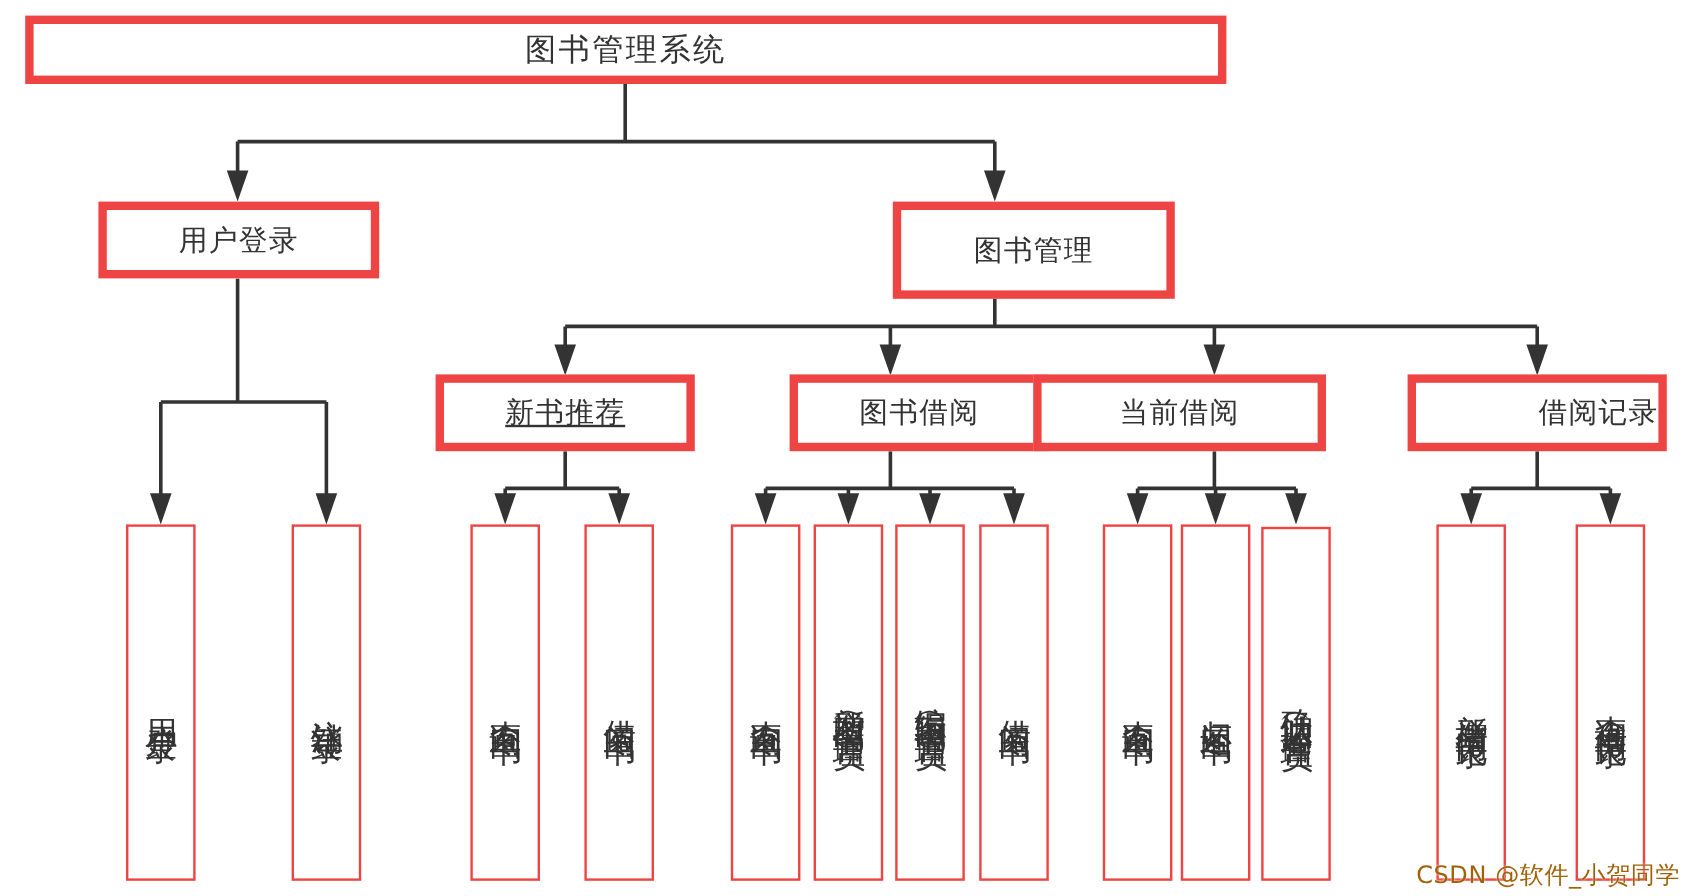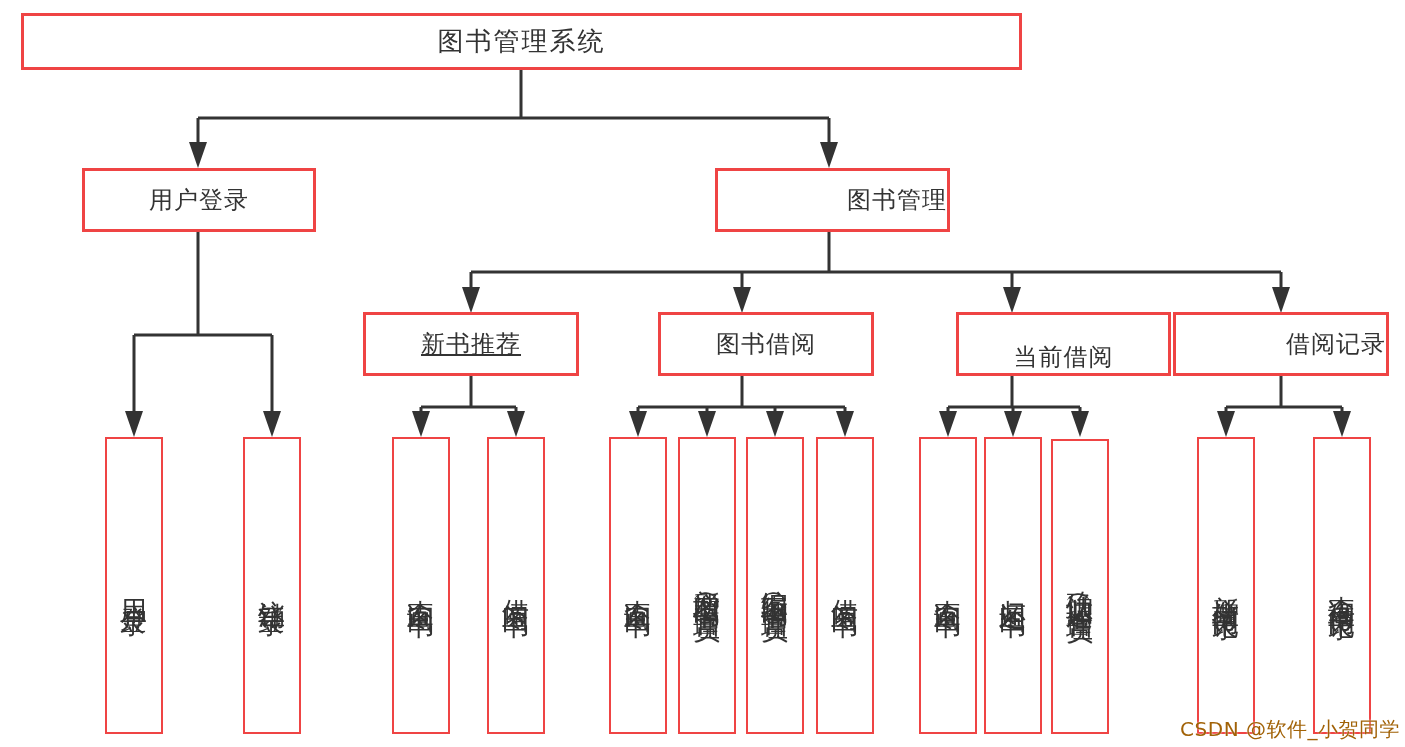--- a/index.html
+++ b/index.html
@@ -19,21 +19,21 @@
     position: absolute;
     left: 0;
     top: 0;
     width: 1405px;
     height: 747px;
   }
   .node {
     position: absolute;
     box-sizing: border-box;
     background: #ffffff;
-    border: 3px solid #ef4444;
+    border: 7px solid #ef4444;
     color: #333333;
     display: flex;
     align-items: center;
     justify-content: center;
     text-align: center;
   }
   .node-root  { font-size: 26px; letter-spacing: 2px; }
   .node-level { font-size: 24px; letter-spacing: 1px; }
   .node-leaf  { border-width: 2.5px; }
   .node-leaf span {
@@ -126,31 +126,31 @@
     </g>
   </svg>
 
   <div class="node node-root" style="left:21px; top:13px; width:1001px; height:57px;">
     <span>图书管理系统</span>
   </div>
 
   <div class="node node-level" style="left:82px; top:168px; width:234px; height:64px;">
     <span>用户登录</span>
   </div>
-  <div class="node node-level" style="left:715px; top:168px; width:235px; height:64px;justify-content:flex-end;">
+  <div class="node node-level" style="left:744px; top:168px; width:235px; height:81px;">
     <span>图书管理</span>
   </div>
 
   <div class="node node-level" style="left:363px; top:312px; width:216px; height:64px;text-decoration:underline;">
     <span>新书推荐</span>
   </div>
   <div class="node node-level" style="left:658px; top:312px; width:216px; height:64px;">
     <span>图书借阅</span>
   </div>
-  <div class="node node-level" style="left:956px; top:312px; width:215px; height:64px;align-items:flex-end;">
+  <div class="node node-level" style="left:861px; top:312px; width:244px; height:64px;">
     <span>当前借阅</span>
   </div>
   <div class="node node-level" style="left:1173px; top:312px; width:216px; height:64px;justify-content:flex-end;">
     <span>借阅记录</span>
   </div>
 
   <div class="node node-leaf" style="left:105px; top:437px; width:58px; height:297px;">
     <span>用户登录</span>
   </div>
   <div class="node node-leaf" style="left:243px; top:437px; width:58px; height:297px;">

